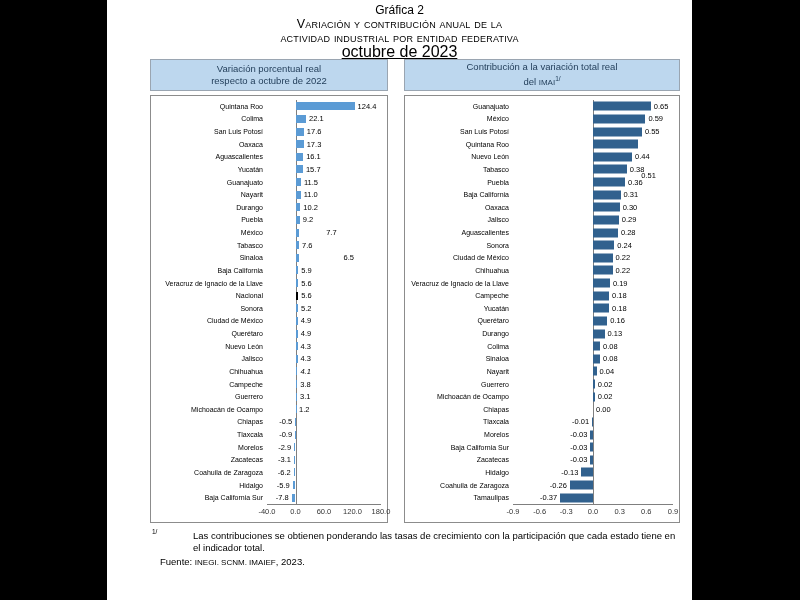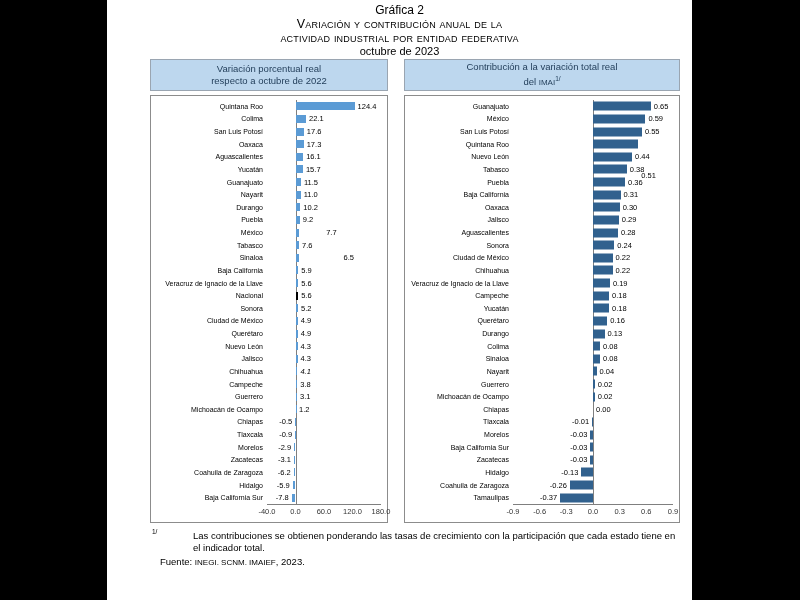--- a/index.html
+++ b/index.html
@@ -4,21 +4,21 @@
 <style>
   html,body{margin:0;padding:0;}
   body{
     width:800px;height:600px;background:#000;overflow:hidden;
     font-family:"Liberation Sans","DejaVu Sans",sans-serif;
   }
   .page{width:585px;height:600px;background:#fff;margin-left:107px;position:relative;}
   .title-block{text-align:center;padding-top:3px;color:#000;}
   .t-num{font-size:12px;line-height:14px;}
   .t-main{font-size:12.5px;font-weight:normal;font-variant:small-caps;letter-spacing:.2px;line-height:14px;}
-  .t-sub{font-size:11px;line-height:13px;}
+  .t-sub{font-size:16px;line-height:13px;text-decoration:underline;}
   .charts{display:flex;margin-left:43px;margin-top:1px;}
   .panel{display:flex;flex-direction:column;}
   .panel.p1{width:238px;margin-right:16px;}
   .panel.p2{width:276px;}
   .panel-header{
     background:#BDD7EE;border:1px solid #9aa5b1;height:32px;box-sizing:border-box;
     display:flex;flex-direction:column;justify-content:center;text-align:center;
     font-size:9.5px;line-height:12px;color:#1f3b57;
   }
   .panel-header .sc{font-size:8px;}

